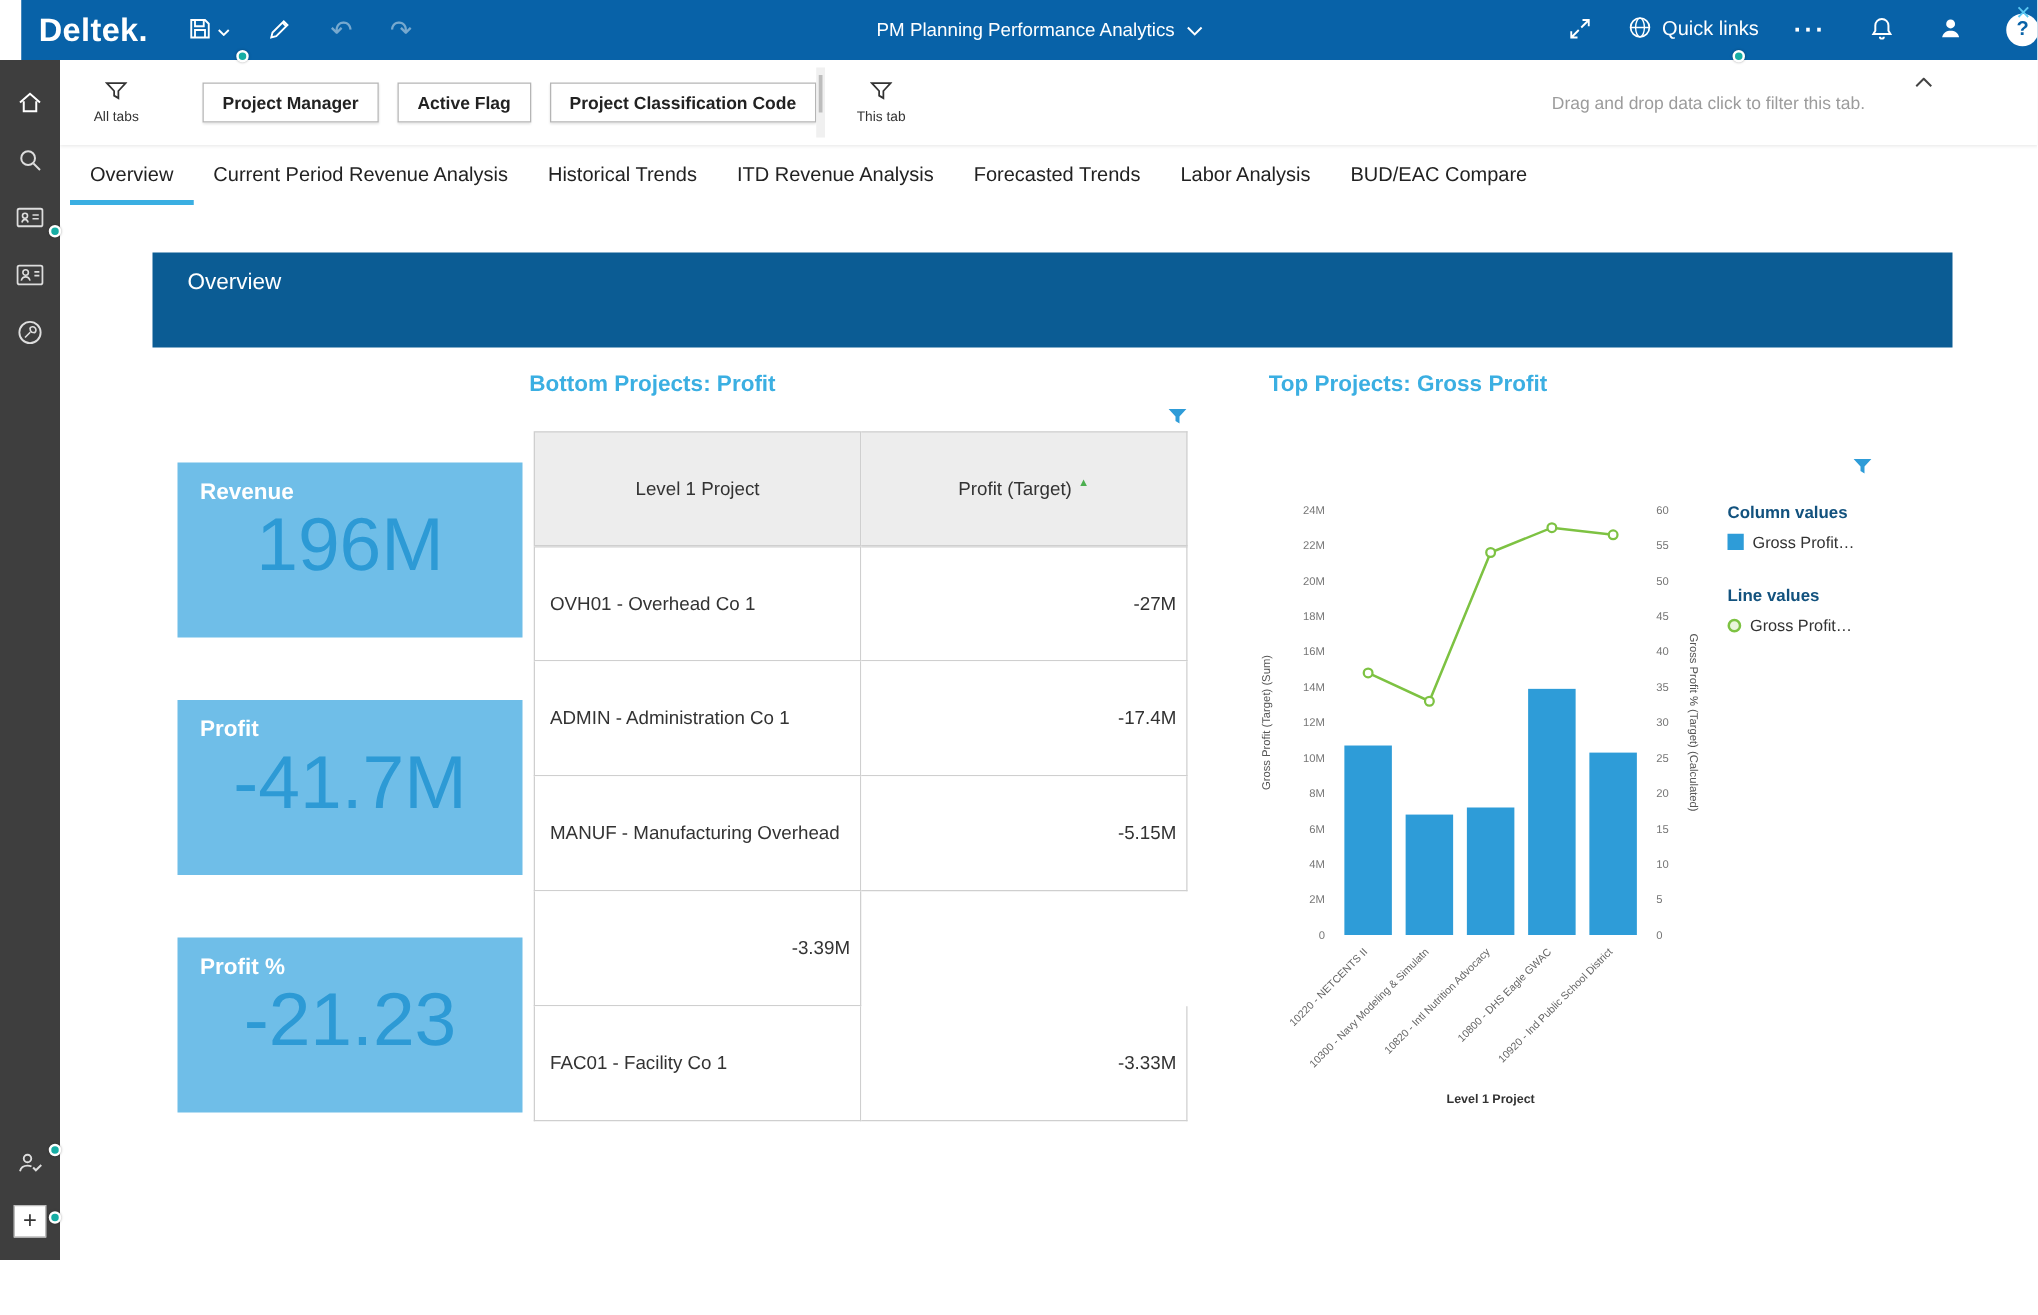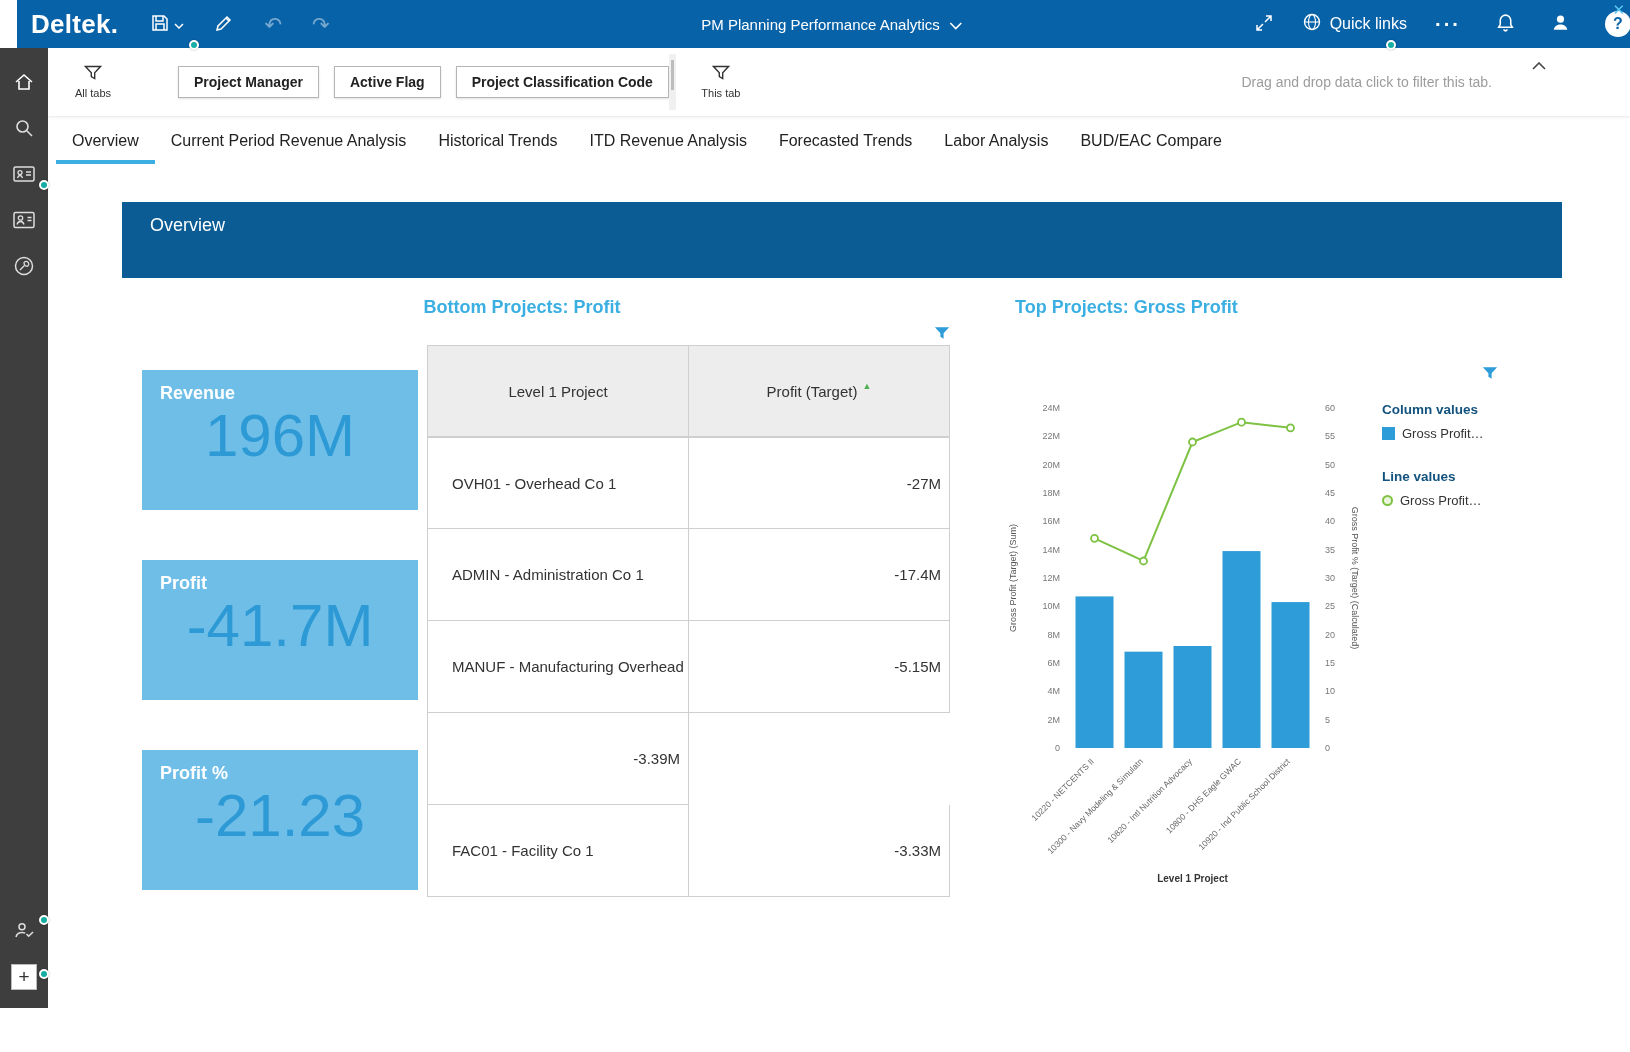--- a/index.html
+++ b/index.html
@@ -31,21 +31,21 @@
             background: none; border: none; cursor: pointer; }
   .sb-spacer { flex: 1; }
   .plus-tile { width: 26px; height: 26px; background: #fff; color: #333; font-size: 19px;
                display: flex; align-items: center; justify-content: center; border: 1px solid #bbb; }
 
   
   .filterbar { position: absolute; top: 48px; left: 48px; width: 1582px; height: 68px; background: #fff;
                display: flex; align-items: center; box-shadow: 0 1px 3px rgba(0,0,0,.10); z-index: 3; }
   .ft-group { display: flex; flex-direction: column; align-items: center; gap: 3px; margin-left: 16px; width: 58px; }
   .ft-label { font-size: 11px; color: #333; }
-  .chips { display: flex; gap: 15px; margin-left: 56px; }
+  .chips { display: flex; gap: 15px; margin-left: 40px; }
   .chip { background: #fff; border: 1px solid #b5b5b5; box-shadow: 0 1px 2px rgba(0,0,0,.12);
           font-size: 14px; font-weight: bold; color: #222; padding: 7px 15px; cursor: pointer;
           font-family: "Liberation Sans", "DejaVu Sans", sans-serif; }
   .ft-scroll { margin-left: auto; width: 7px; height: 56px; background: #f0f0f0; position: relative; }
   .ft-scroll::after { content: ""; position: absolute; left: 2px; top: 6px; width: 3px; height: 30px; background: #bdbdbd; }
   .ft-hint { flex: 1; text-align: right; font-size: 14px; color: #9c9c9c; padding-right: 40px; }
   .ft-collapse { background: none; border: none; cursor: pointer; margin-right: 84px; align-self: flex-start; margin-top: 10px; }
 
   
   .tabbar { position: absolute; top: 116px; left: 48px; width: 1582px; height: 50px; background: #fff;
@@ -69,21 +69,21 @@
   .kpi-label { color: #fff; font-size: 18px; font-weight: bold; padding: 13px 0 0 18px; }
   .kpi-value { color: #2D9AD5; font-size: 60px; text-align: center; margin-top: 2px; line-height: 1.0; }
 
   
   .bp-table { position: absolute; left: 379px; top: 179px; width: 523px; font-size: 15px; color: #333; }
   .bp-row { display: grid; grid-template-columns: 262px 261px; }
   .bp-cell { border: 1px solid #cfcfcf; height: 92px; display: flex; align-items: center; background: #fff; }
   .bp-row + .bp-row .bp-cell { border-top: none; }
   .bp-cell + .bp-cell { border-left: none; }
   .bp-head .bp-cell { background: #ededed; justify-content: center; }
-  .cell-project { padding-left: 24px; text-align: right; }
+  .cell-project { padding-left: 12px; text-align: right; }
   .cell-profit { justify-content: flex-end; padding-right: 8px; }
   .sort-arrow { font-size: 9px; color: #4CAF50; margin-left: 5px; position: relative; top: -5px; }
 
   
   .chart-svg { position: absolute; left: 952px; top: 224px; }
   .ctick { font-size: 9px; fill: #777; font-family: "Liberation Sans", "DejaVu Sans", sans-serif; }
   .ccat { font-size: 8.5px; fill: #666; font-family: "Liberation Sans", "DejaVu Sans", sans-serif; }
   .caxis { font-size: 9px; fill: #555; font-family: "Liberation Sans", "DejaVu Sans", sans-serif; }
   .cxlabel { font-size: 10px; font-weight: bold; fill: #333; font-family: "Liberation Sans", "DejaVu Sans", sans-serif; }
 

